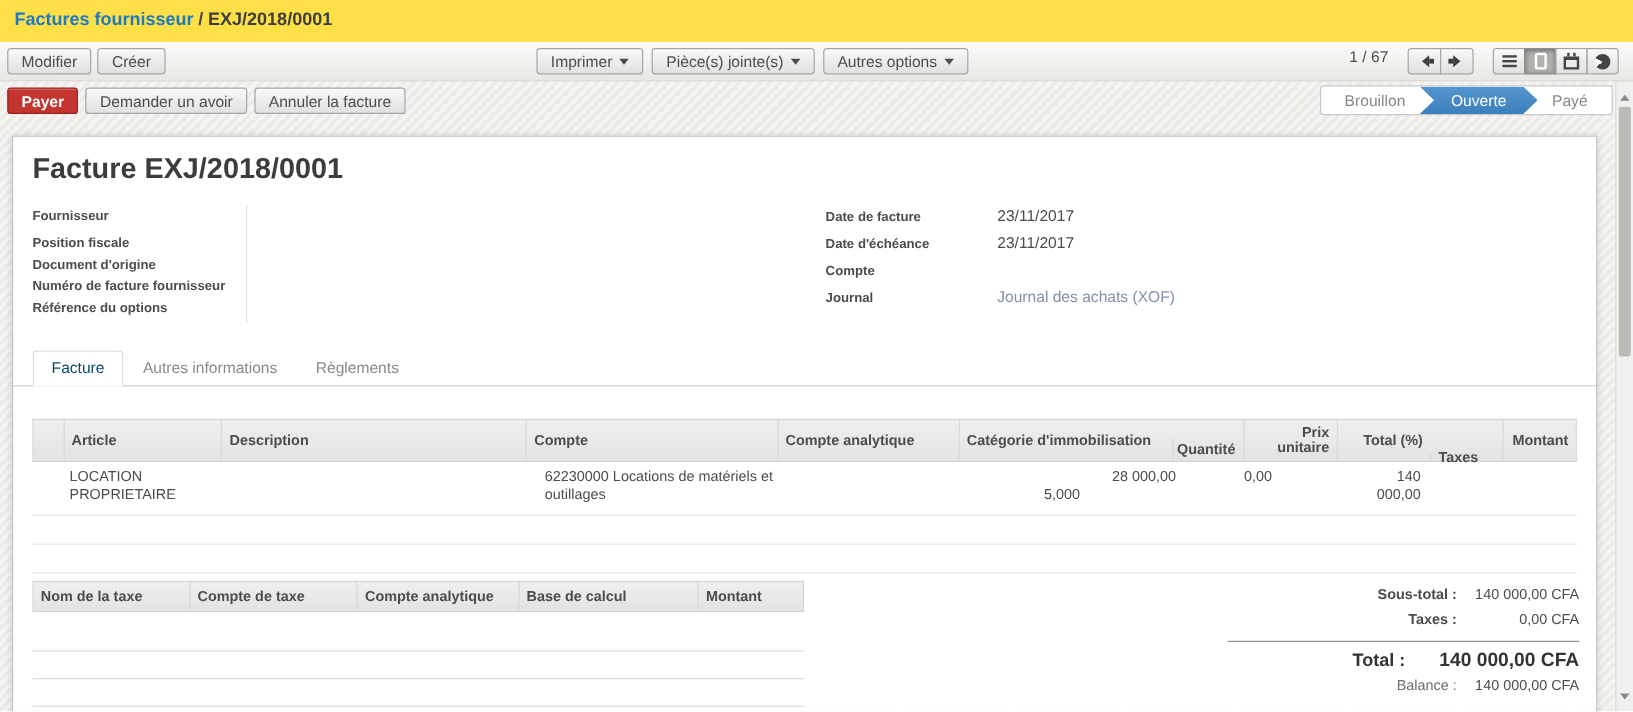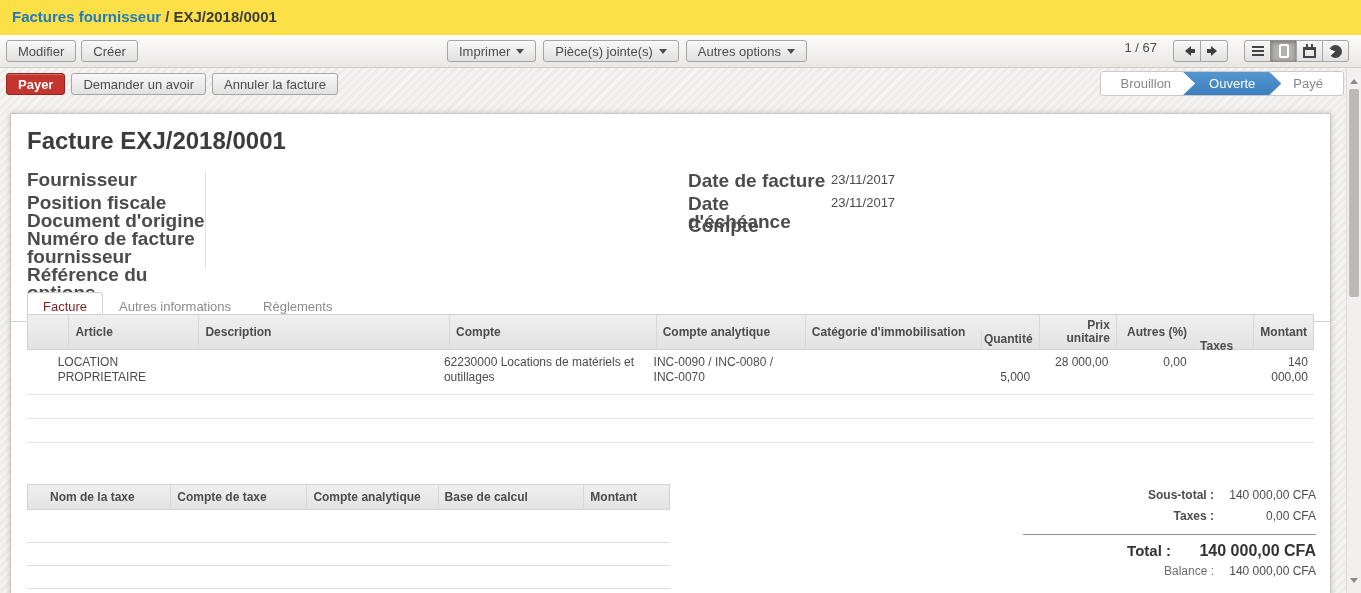--- a/index.html
+++ b/index.html
@@ -67,43 +67,43 @@
   .sb-thumb { position:absolute; top:21px; left:2px; width:10px; height:208px;
     background:#bcbab6; border-radius:2px; cursor:grab; }
 
   
   .sheet { position:absolute; left:10px; top:113px; width:1321px; height:660px;
     background:#fff; border:1px solid #c6c6c6; box-shadow:0 0 6px rgba(0,0,0,.18); }
   .sheet-title { position:absolute; left:16px; top:13px; font-size:24px; font-weight:bold; color:#3c3c3c; }
 
   .fields-left { position:absolute; left:16px; top:57px; width:179px; height:98px;
     border-right:1px solid #e1e1e1; }
-  .flabel { font-size:19px; font-weight:bold; color:#4c4c4c; line-height:18px; }
+  .flabel { font-size:11px; font-weight:bold; color:#4c4c4c; line-height:18px; }
   .flabel.first { margin-bottom:5px; }
   .fields-right { position:absolute; left:677px; top:58px; width:440px; }
   .frow { display:flex; height:22.5px; align-items:flex-start; }
   .frow .flabel { width:143px; }
   .fvalue { font-size:13px; color:#4c4c4c; }
   .fvalue.link { color:#7e93aa; cursor:pointer; }
 
   
   .tabs { position:absolute; left:0; right:0; top:180px; height:28px;
     display:flex; align-items:flex-end; padding-left:16px; border-bottom:1px solid #cfcfcf; }
   .tab { font-size:13px; color:#8a8a8a; padding:6px 15px 7px; cursor:pointer;
     border:1px solid transparent; margin-bottom:-1px; }
-  .tab.active { color:#7f1d1d; background:#fff; border-color:#cfcfcf; border-bottom-color:#fff;
+  .tab.active { color:#0c4a6e; background:#fff; border-color:#cfcfcf; border-bottom-color:#fff;
     border-radius:4px 4px 0 0; }
 
   
-  .lines { position:absolute; left:16px; top:200px; width:1287px; font-size:12px; }
+  .lines { position:absolute; left:16px; top:235px; width:1287px; font-size:12px; }
   .thead { display:flex; height:36px; background:linear-gradient(#efefef,#e3e3e3);
     border:1px solid #d2d2d2; }
   .th { display:flex; align-items:center; padding:2px 6px; font-weight:bold; color:#4c4c4c;
     border-left:1px solid #d8d8d8; line-height:13px; }
-  .th:first-child { border-left:none;margin-left:16px; }
+  .th:first-child { border-left:none; }
   .num { justify-content:flex-end; text-align:right; }
   .c0{width:25px;} .c1{width:135px;} .c2{width:261px;} .c3{width:215px;} .c4{width:155px;}
   .c5{width:183px;} .c6{width:60px; padding-left:2px; padding-right:6px;margin-top:15px;} .c7{width:80px;}
   .c8{width:80px;} .c9{width:62px;margin-top:28px;} .c10{width:62px;}
   .trow { display:flex; border-bottom:1px solid #e4e7ea; cursor:pointer; }
   .td { padding:5px 6px 9px; color:#4c4c4c; line-height:15px; }
   .td.num { display:block; text-align:right; }
   .erow { height:24px; border-bottom:1px solid #e6e6e6; }
 
   
@@ -231,48 +231,51 @@
       <span class="fvalue">23/11/2017</span>
     </div>
     <div class="frow">
       <span class="flabel">Date d'échéance</span>
       <span class="fvalue">23/11/2017</span>
     </div>
     <div class="frow">
       <span class="flabel">Compte</span>
       <span class="fvalue"></span>
     </div>
+    <div class="frow">
+      <span class="flabel">Journal</span>
+      <span class="fvalue link">Journal des achats (XOF)</span>
+    </div>
   </div>
 
   <div class="tabs">
     <span class="tab active">Facture</span>
     <span class="tab">Autres informations</span>
     <span class="tab">Règlements</span>
   </div>
 
   <div class="lines">
     <div class="thead">
       <div class="th c0"></div>
       <div class="th c1">Article</div>
       <div class="th c2">Description</div>
       <div class="th c3">Compte</div>
       <div class="th c4">Compte analytique</div>
       <div class="th c5">Catégorie d'immobilisation</div>
       <div class="th c6 num">Quantité</div>
       <div class="th c7 num">Prix unitaire</div>
-      <div class="th c8 num">Autres (%)</div>
+      <div class="th c8 num">Total (%)</div>
       <div class="th c9">Taxes</div>
       <div class="th c10 num">Montant</div>
     </div>
     <div class="trow">
       <div class="td c0"></div>
       <div class="td c1">LOCATION PROPRIETAIRE</div>
       <div class="td c2"></div>
       <div class="td c3">62230000 Locations de matériels et outillages</div>
-      <div class="td c4">INC-0090 / INC-0080 / INC-0070</div>
       <div class="td c5"></div>
       <div class="td c6 num">5,000</div>
       <div class="td c7 num">28 000,00</div>
       <div class="td c8 num">0,00</div>
       <div class="td c9"></div>
       <div class="td c10 num">140 000,00</div>
     </div>
     <div class="erow"></div>
     <div class="erow"></div>
   </div>

